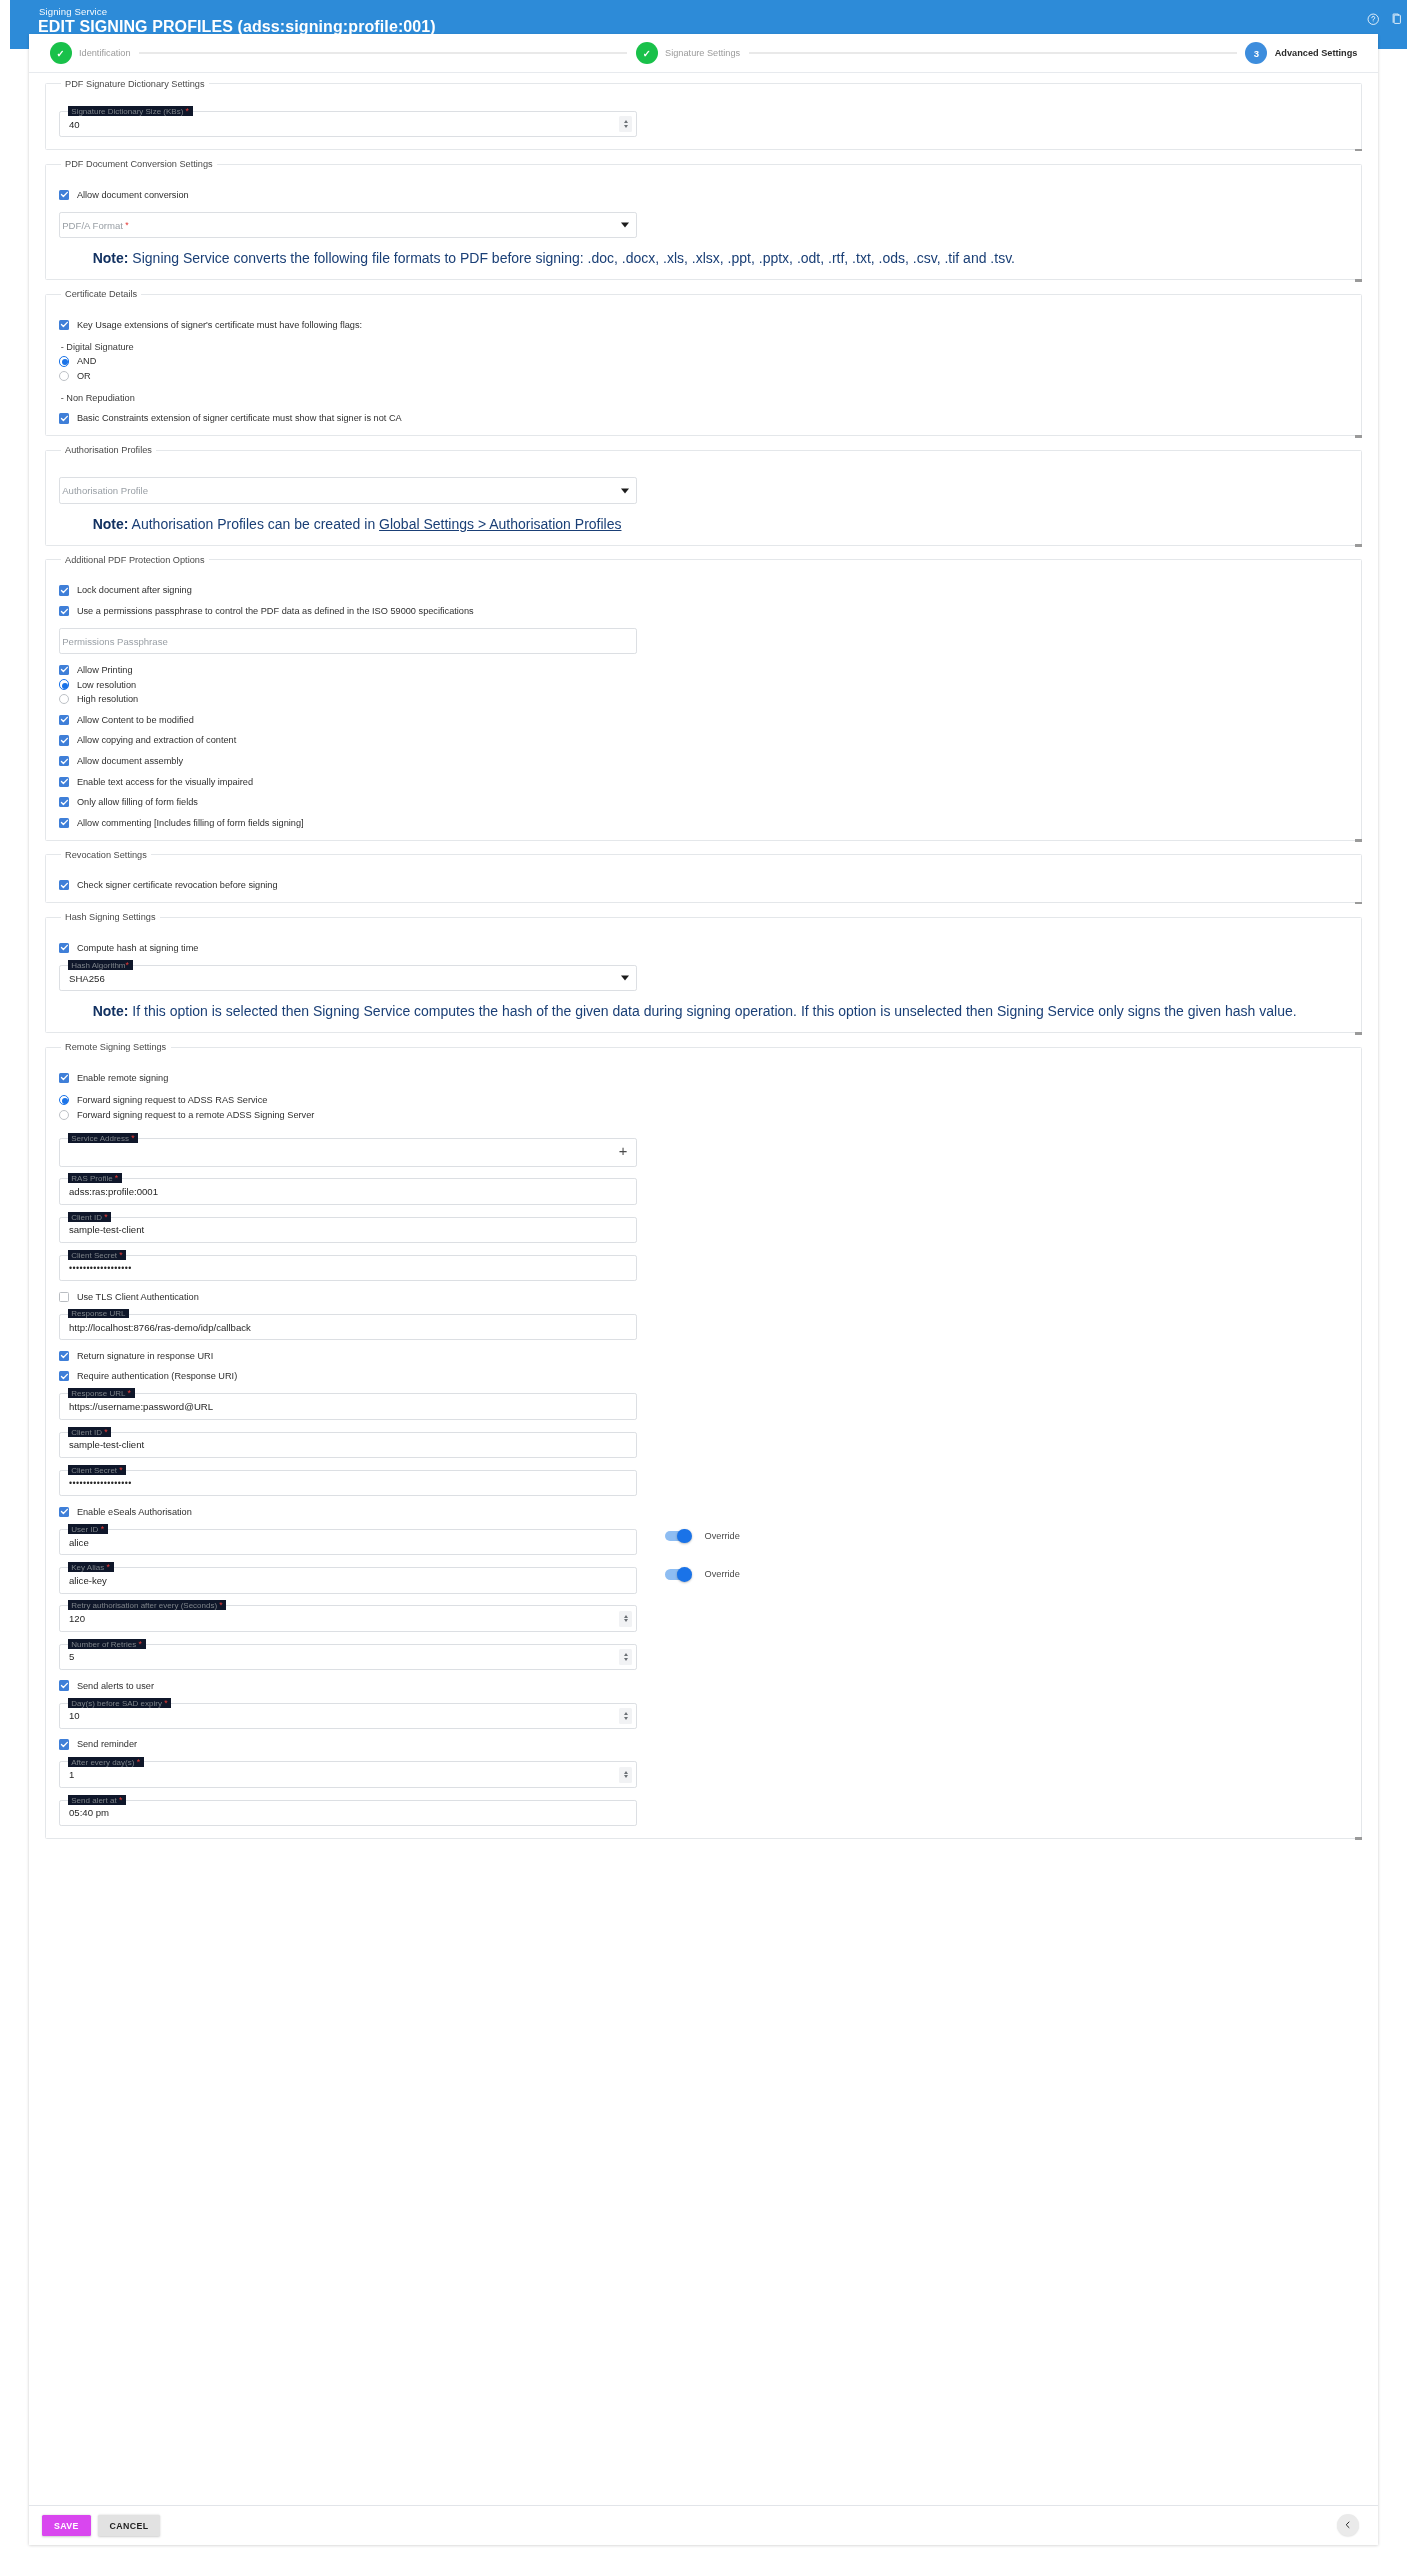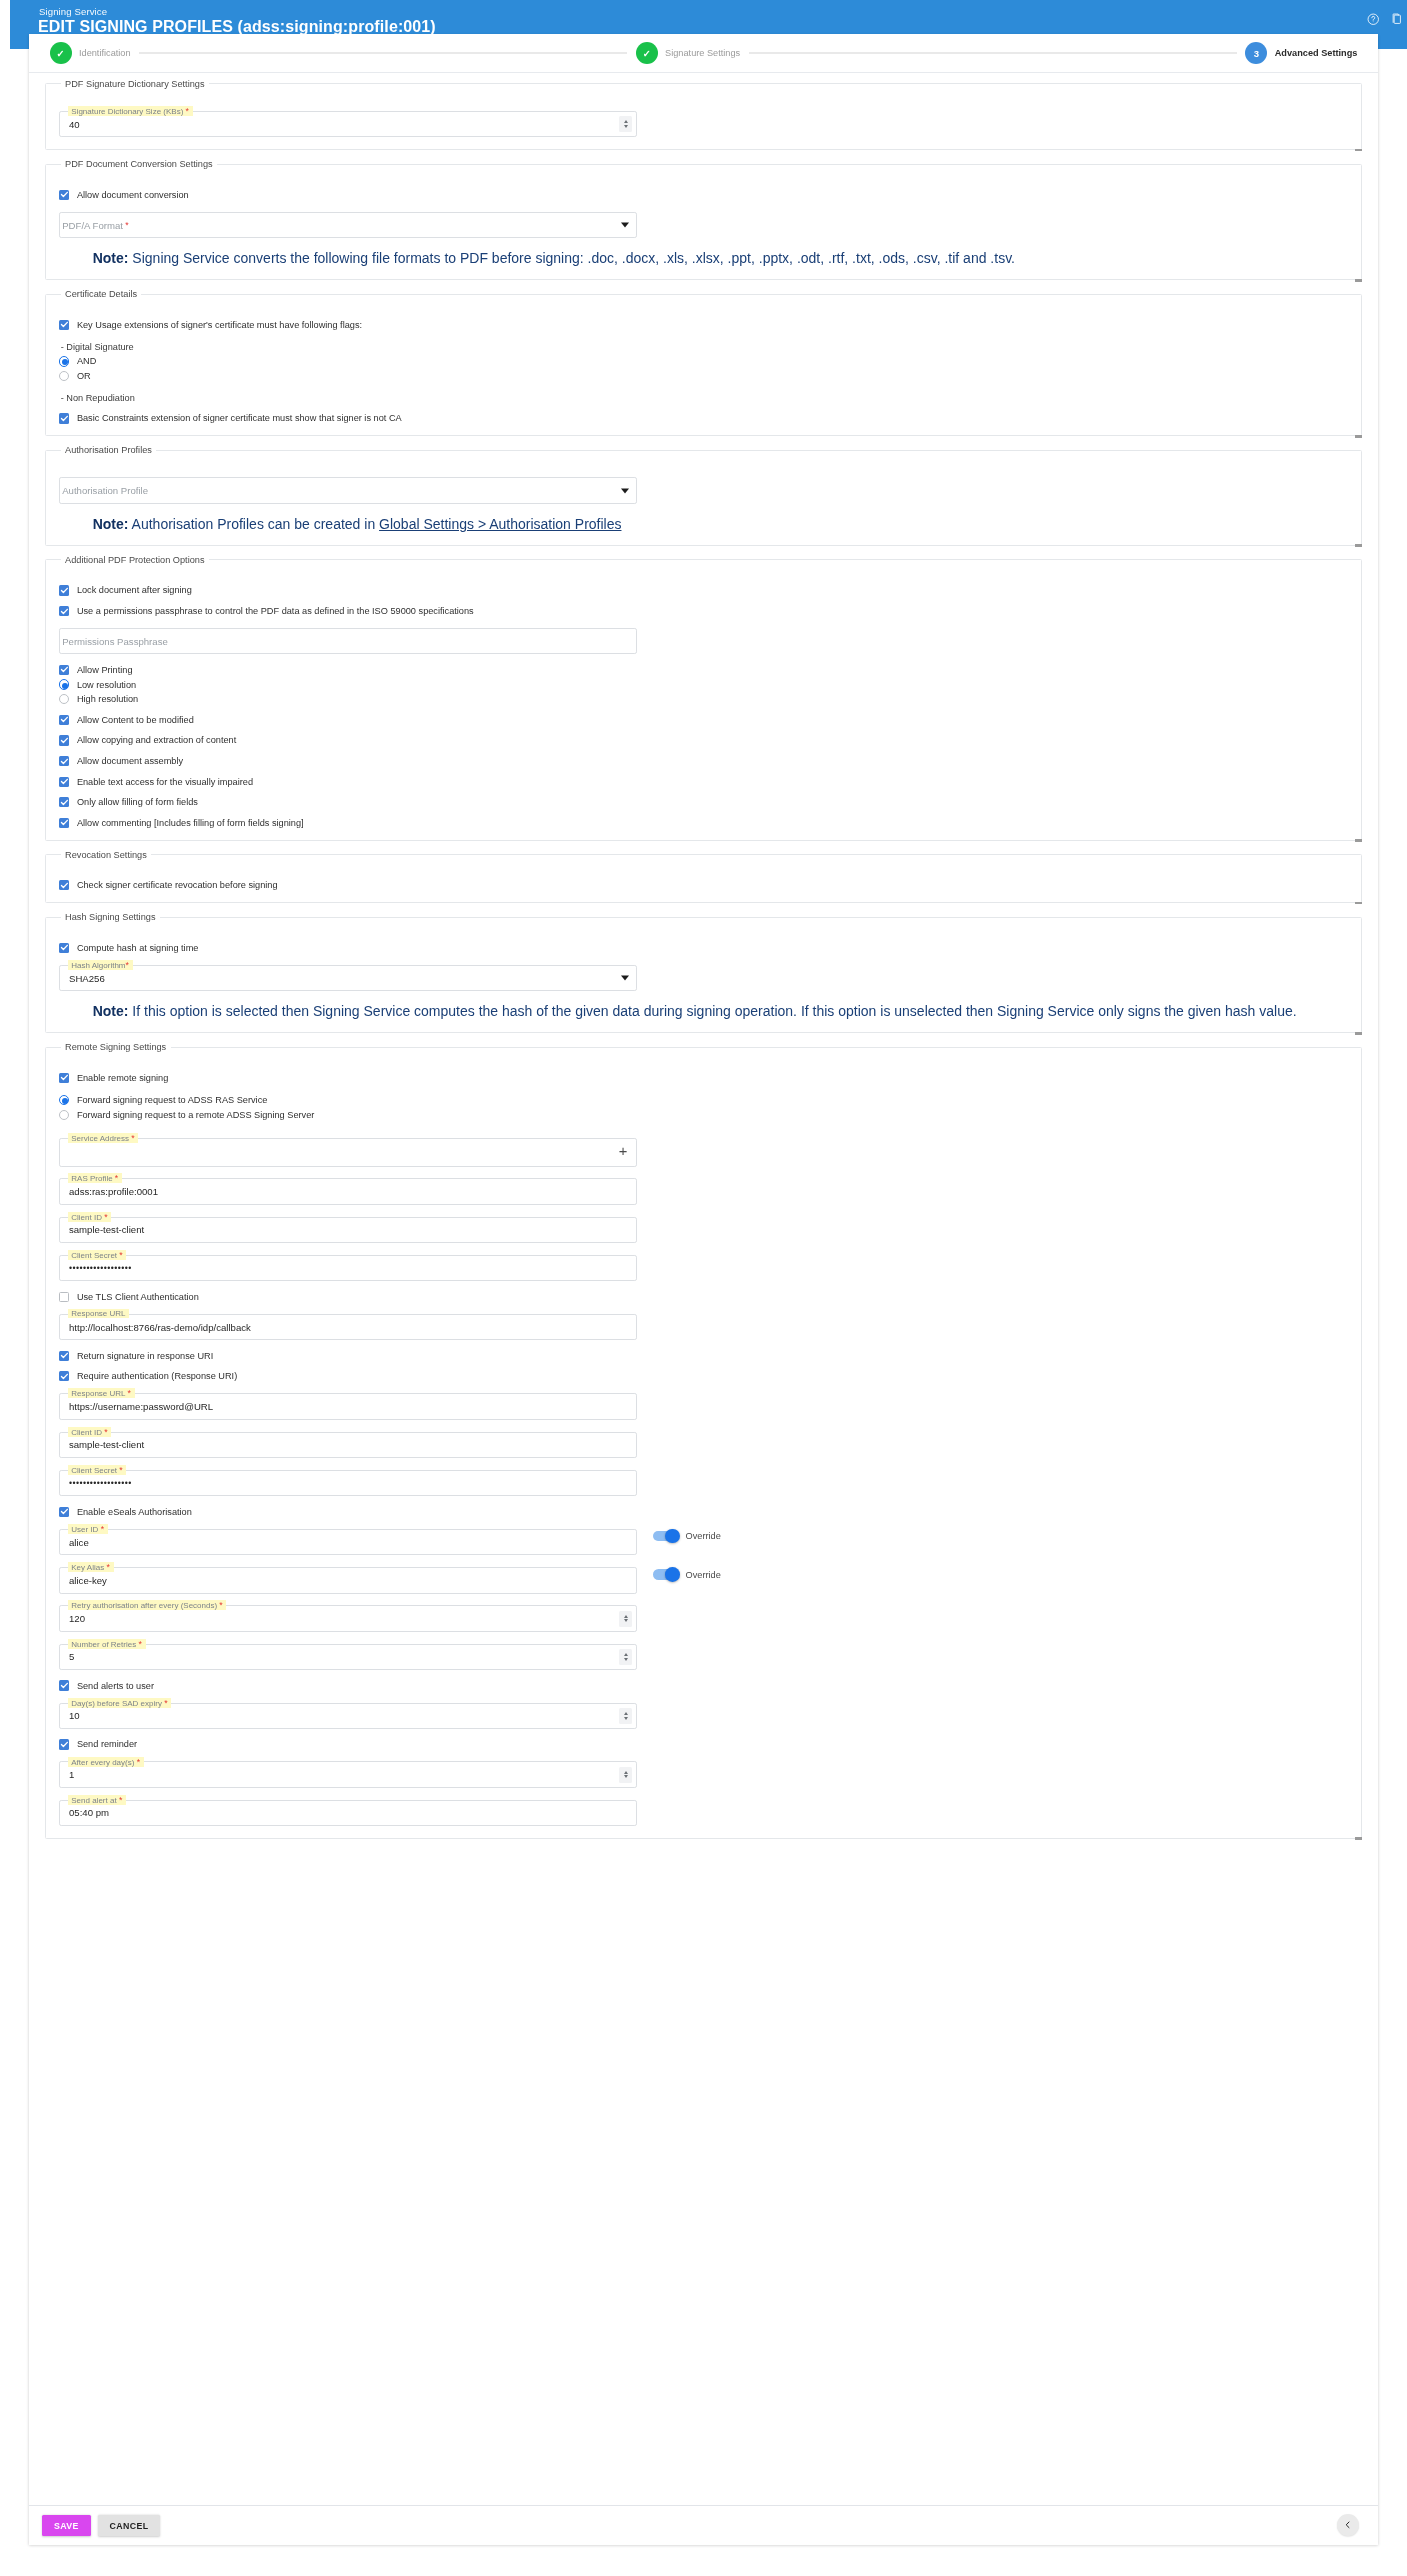--- a/index.html
+++ b/index.html
@@ -88,21 +88,21 @@
     position: relative;
     border: 0.7px solid #dcdfe3;
     border-radius: 2.2px;
     height: 26.5px;
     margin: 11.8px 0 0 0;
     background: #fff;
     width: 578px;
   }
   .field .flabel {
     position: absolute; top: -5.9px; left: 7.4px;
-    background: #fef9c3; padding: 0 3.7px;
+    background: #0f172a; padding: 0 3.7px;
     font-size: 8px; color: #7d8389; white-space: nowrap;
   }
   .field .flabel .req { color: #e53935; font-size: 8.8px; }
   .field .fval {
     position: absolute; left: 8.8px; top: 0; right: 25px; height: 100%;
     display: flex; align-items: center;
     font-size: 9.6px; color: #262626;
     overflow: hidden; white-space: nowrap;
   }
   .field .fval.dots { letter-spacing: 0.4px; font-size: 8.8px; }
@@ -163,21 +163,21 @@
   .rdlabel { margin-left: 7.4px; font-size: 9.2px; color: #2f2f2f; }
 
   .sublabel { font-size: 9.2px; color: #3b3b3b; margin: 11.8px 0 0 1.5px; }
 
   
   .note { font-size: 14px; color: #1a3f76; margin: 11.8px 0 1.5px 1.5px; padding-left: 32px; }
   .note b { color: #123161; }
   .note a { color: #1a3f76; text-decoration: underline; }
 
   
-  .toggle-wrap { display: flex; align-items: flex-end; margin-left: 16px; }
+  .toggle-wrap { display: flex; align-items: center; margin-left: 28px; gap: 7px; }
   .toggle {
     width: 25px; height: 10.3px; border-radius: 5.9px; background: #8ebdf2;
     position: relative; flex: 0 0 auto;
   }
   .toggle .knob {
     position: absolute; right: -1.5px; top: -2.2px;
     width: 14.7px; height: 14.7px; border-radius: 50%;
     background: #1a73e8; box-shadow: 0 0.7px 2.2px rgba(0,0,0,.3);
   }
   .toggle-label { margin-left: 7.4px; font-size: 9.2px; color: #4a4a4a; }

